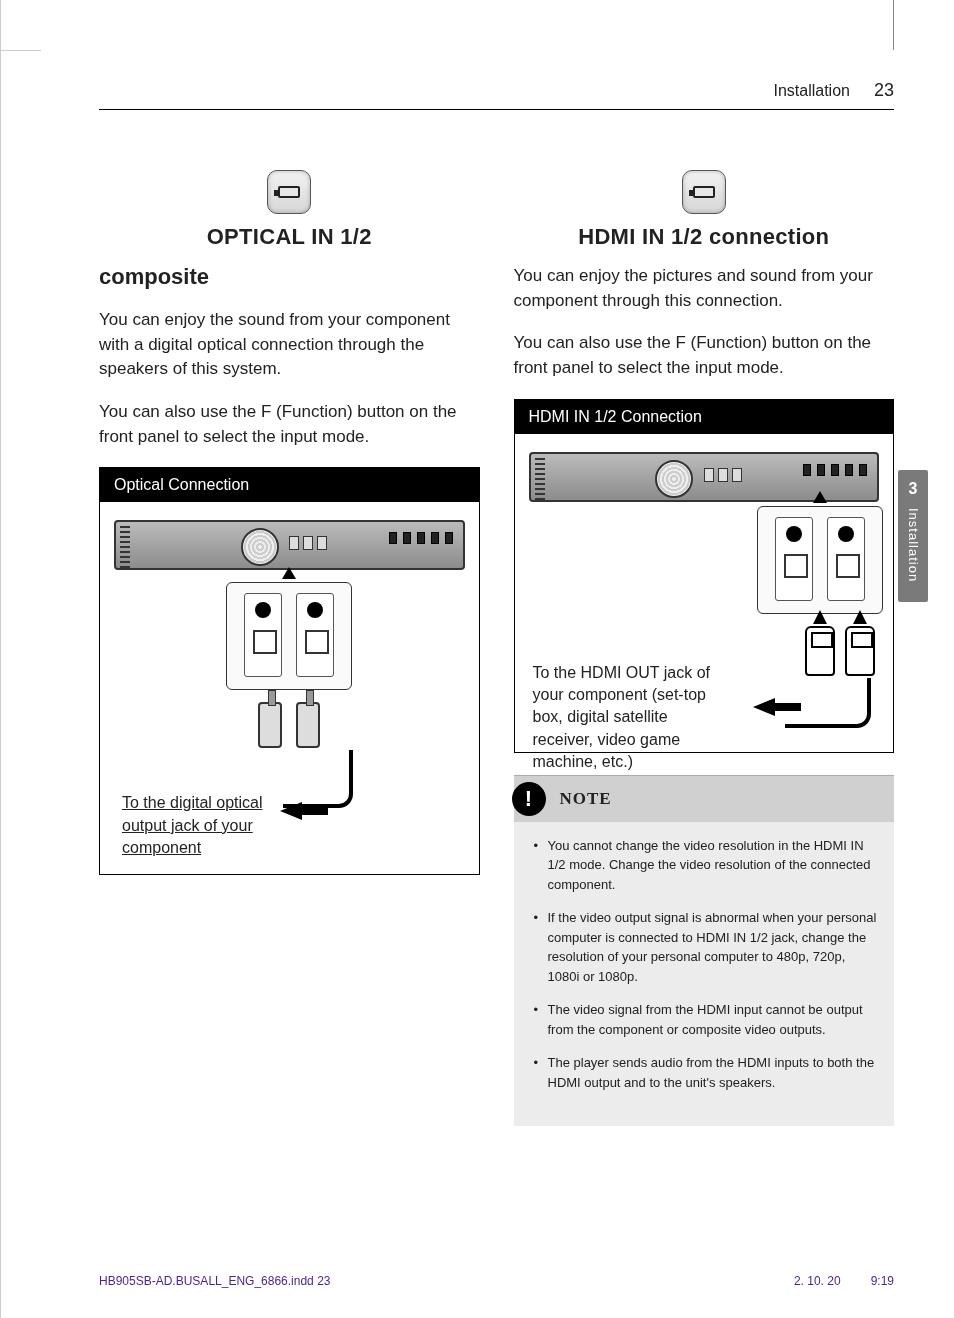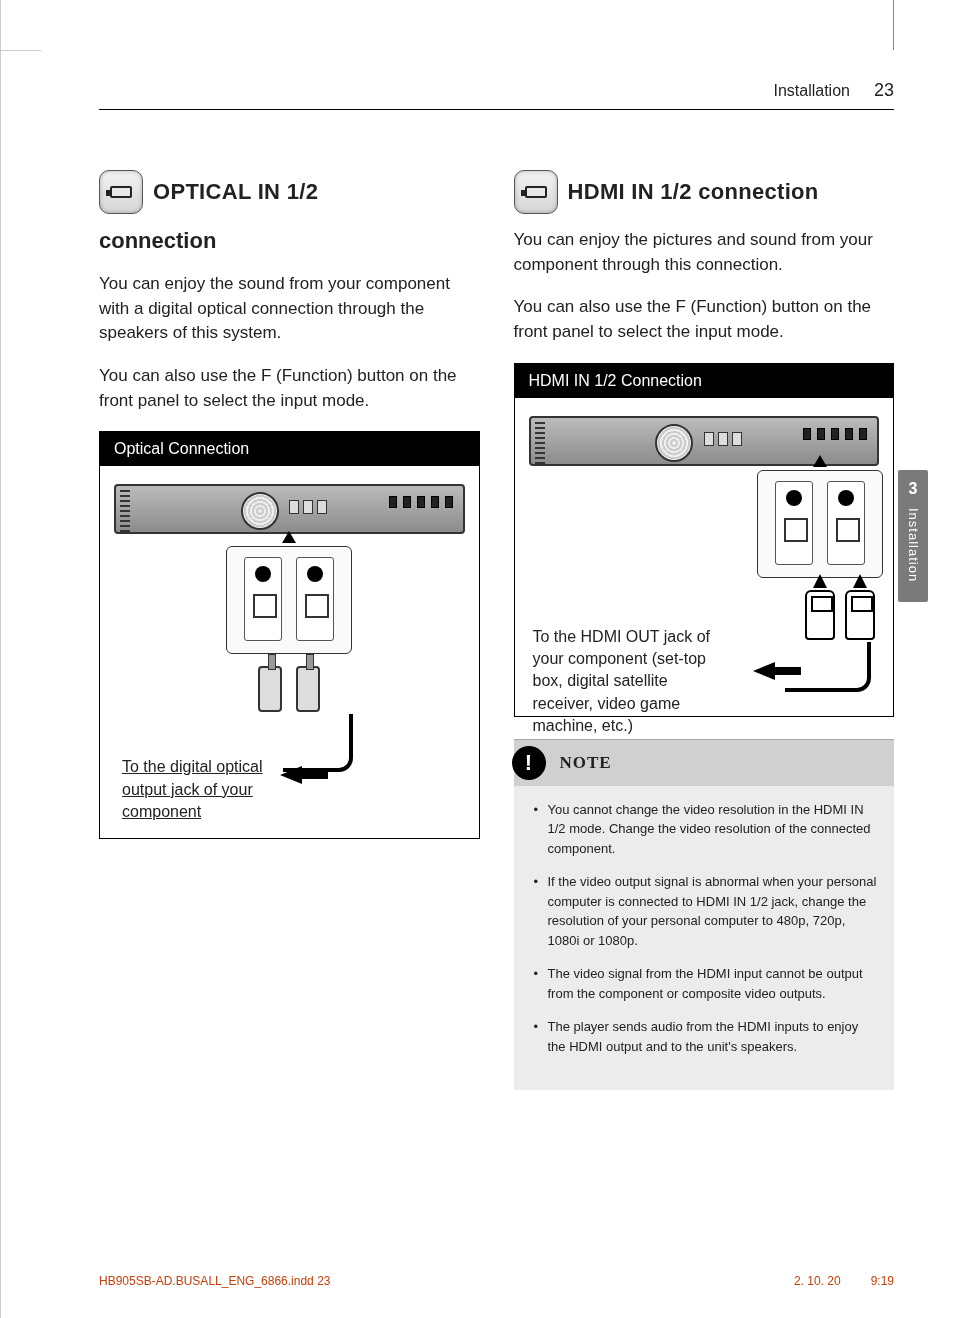--- a/index.html
+++ b/index.html
@@ -18,21 +18,21 @@
   }
   .header {
     display: flex; justify-content: flex-end; align-items: baseline;
     border-bottom: 1px solid #000; padding-bottom: 8px; margin-bottom: 60px;
     gap: 24px;
   }
   .header .section { font-size: 16px; }
   .header .pagenum { font-size: 18px; }
   .columns { display: flex; gap: 34px; }
   .col { flex: 1 1 50%; min-width: 0; }
-  .heading-row { display: flex; align-items: center; gap: 10px; margin-bottom: 14px; }
+  .heading-row { display: flex; align-items: center; gap: 10px; margin-bottom: 14px; flex-direction: column; }
   .heading { font-size: 22px; font-weight: 700; letter-spacing: 0.3px; }
   .sub-heading { font-size: 22px; font-weight: 700; margin-bottom: 18px; }
   .icon-box {
     width: 44px; height: 44px; border: 1px solid #555; border-radius: 10px;
     background: linear-gradient(#f3f3f3,#d6d6d6);
     display: flex; align-items: center; justify-content: center;
     box-shadow: inset 0 0 4px rgba(0,0,0,0.25);
   }
   .port-icon {
     width: 22px; height: 12px; border: 2px solid #222; border-radius: 2px;
@@ -125,21 +125,21 @@
     padding:10px 0 16px; text-align:center; border-radius:2px;
   }
   .side-tab .num { display:block; font-weight:700; font-size:16px; margin-bottom:10px; }
   .side-tab .label { writing-mode: vertical-rl; font-size:13px; letter-spacing:1px; }
 
   .optical-block .diagram-body { height: 372px; }
   .hdmi-block .diagram-body { height: 318px; }
 
   .footer {
     position:absolute; left:98px; right:60px; bottom:30px;
-    display:flex; justify-content:space-between; font-size:12px; color:#c2410c;
+    display:flex; justify-content:space-between; font-size:12px; color:#4c1d95;
   }
   .footer .right { display:flex; gap:30px; }
 </style>
 </head>
 <body>
 
 <div class="page">
   <div class="crop-mark-right"></div>
 
   <div class="header">
@@ -154,21 +154,21 @@
 
   <div class="columns">
 
     <div class="col">
       <div class="heading-row">
         <div class="icon-box">
             <div class="port-icon"></div>
           </div>
         <div class="heading">OPTICAL IN 1/2</div>
       </div>
-      <div class="sub-heading">connection</div>
+      <div class="sub-heading">composite</div>
 
       <p class="body">You can enjoy the sound from your component with a digital optical connection through the speakers of this system.</p>
       <p class="body">You can also use the F (Function) button on the front panel to select the input mode.</p>
 
       <div class="diagram-block optical-block">
         <div class="diagram-title">Optical Connection</div>
         <div class="diagram-body">
           <div class="rear-panel">
             <div class="grille"></div>
               <div class="disc"></div>
@@ -253,21 +253,21 @@
       <div class="note-wrap">
         <div class="note-head">
           <div class="note-badge">!</div>
           <div class="note-title">NOTE</div>
         </div>
         <div class="note-body">
           <ul>
             <li>You cannot change the video resolution in the HDMI IN 1/2 mode. Change the video resolution of the connected component.</li>
             <li>If the video output signal is abnormal when your personal computer is connected to HDMI IN 1/2 jack, change the resolution of your personal computer to 480p, 720p, 1080i or 1080p.</li>
             <li>The video signal from the HDMI input cannot be output from the component or composite video outputs.</li>
-            <li>The player sends audio from the HDMI inputs to enjoy the HDMI output and to the unit's speakers.</li>
+            <li>The player sends audio from the HDMI inputs to both the HDMI output and to the unit's speakers.</li>
           </ul>
         </div>
       </div>
     </div>
   </div>
 
   <div class="footer">
     <span>HB905SB-AD.BUSALL_ENG_6866.indd   23</span>
     <span class="right">
       <span>2. 10. 20</span>

